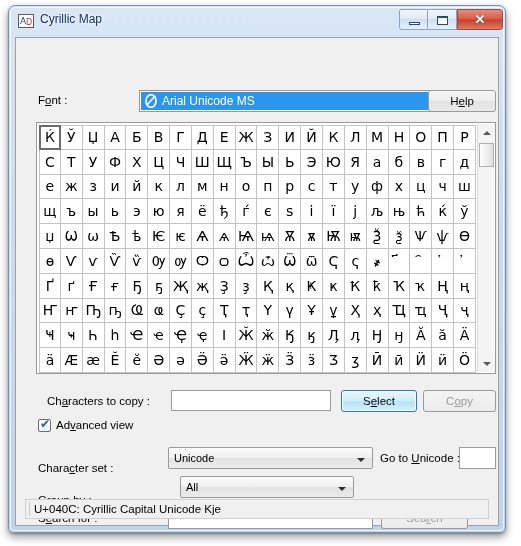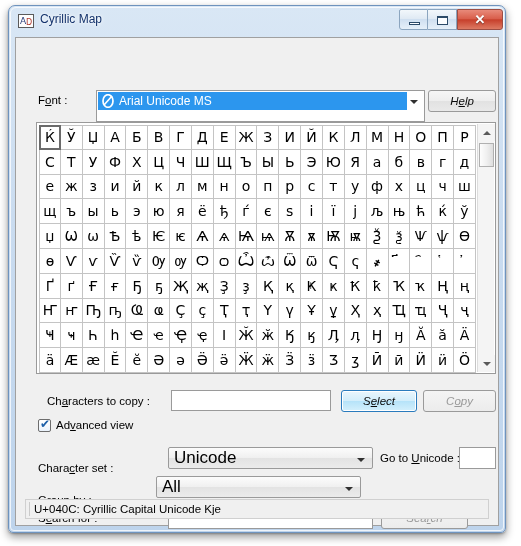--- a/index.html
+++ b/index.html
@@ -119,21 +119,22 @@
     color: #000000;
     white-space: nowrap;
   }
   .acc { text-decoration: underline; }
 
   .combo {
     position: absolute;
     box-sizing: border-box;
     border: 1px solid #9a9a9a;
     background: #ffffff;
-    height: 32px;
+    height: 22px;
+    margin-left: 43px;
   }
   .combo-arrowbox {
     position: absolute;
     right: 1px; top: 1px;
     width: 17px; height: 18px;
     background: transparent;
   }
   .arrow-down {
     position: absolute;
     left: 4px; top: 8px;
@@ -166,21 +167,20 @@
   .btn {
     position: absolute;
     box-sizing: border-box;
     border: 1px solid #9a9a9a;
     border-radius: 3px;
     background: linear-gradient(to bottom, #f6f6f6 0%, #eeeeee 48%, #e2e2e2 52%, #e9e9e9 100%);
     font-size: 11.5px;
     color: #0b0b0b;
     text-align: center;
     white-space: nowrap;
-    font-style: italic;
   }
   .btn.disabled { color: #9a9a9a; background: linear-gradient(to bottom,#f4f4f4,#ececec); }
   .btn.default {
     border: 1px solid #2a7bbd;
     background: linear-gradient(to bottom, #eaf6fd 0%, #d3eefb 48%, #b6e3f9 52%, #d4f0fc 100%);
     box-shadow: inset 0 0 0 1px #ffffff;
   }
   #help-btn { left: 412px; top: 52px; width: 68px; height: 22px; line-height: 20px; }
 
   
@@ -277,21 +277,21 @@
     white-space: nowrap;
   }
 
   .combo-flat {
     position: absolute;
     box-sizing: border-box;
     height: 22px;
     border: 1px solid #9a9a9a;
     border-radius: 2px;
     background: linear-gradient(to bottom, #fcfcfc 0%, #f0f0f0 48%, #e3e3e3 52%, #ebebeb 100%);
-    font-size: 17px;
+    font-size: 11px;
     color: #000;
     line-height: 20px;
     padding-left: 5px;
     white-space: nowrap;
     overflow: hidden;
   }
 
   .checkbox-box {
     position: absolute;
     width: 13px; height: 13px;
@@ -612,21 +612,21 @@
       <div class="combo-flat" style="left:152px; top:409px; width:205px;">
         <span>Unicode</span>
         <span class="combo-arrowbox" style="right:2px; top:2px;">
           <span class="arrow-down"></span>
         </span>
       </div>
       <div class="lbl" style="left:364px; top:414px;"><span>Go to </span><span class="acc">U</span><span>nicode :</span></div>
       <div class="textbox" style="left:443px; top:409px; width:37px; height:22px;"></div>
 
       <div class="lbl" style="left:22px; top:456px;"><span></span><span class="acc">G</span><span>roup by :</span></div>
-      <div class="combo-flat" style="left:140px; top:438px; width:205px;">
+      <div class="combo-flat" style="left:164px; top:438px; width:174px;">
         <span>All</span>
         <span class="combo-arrowbox" style="right:2px; top:2px;">
           <span class="arrow-down"></span>
         </span>
       </div>
 
       <div class="lbl" style="left:22px; top:474px;"><span>S</span><span class="acc">e</span><span>arch for :</span></div>
       <div class="textbox" style="left:152px; top:469px; width:205px; height:22px;"></div>
       <div class="btn disabled" style="left:365px; top:469px; width:87px; height:22px; line-height:20px;"><span>Sea</span><span class="acc">r</span><span>ch</span></div>
 

